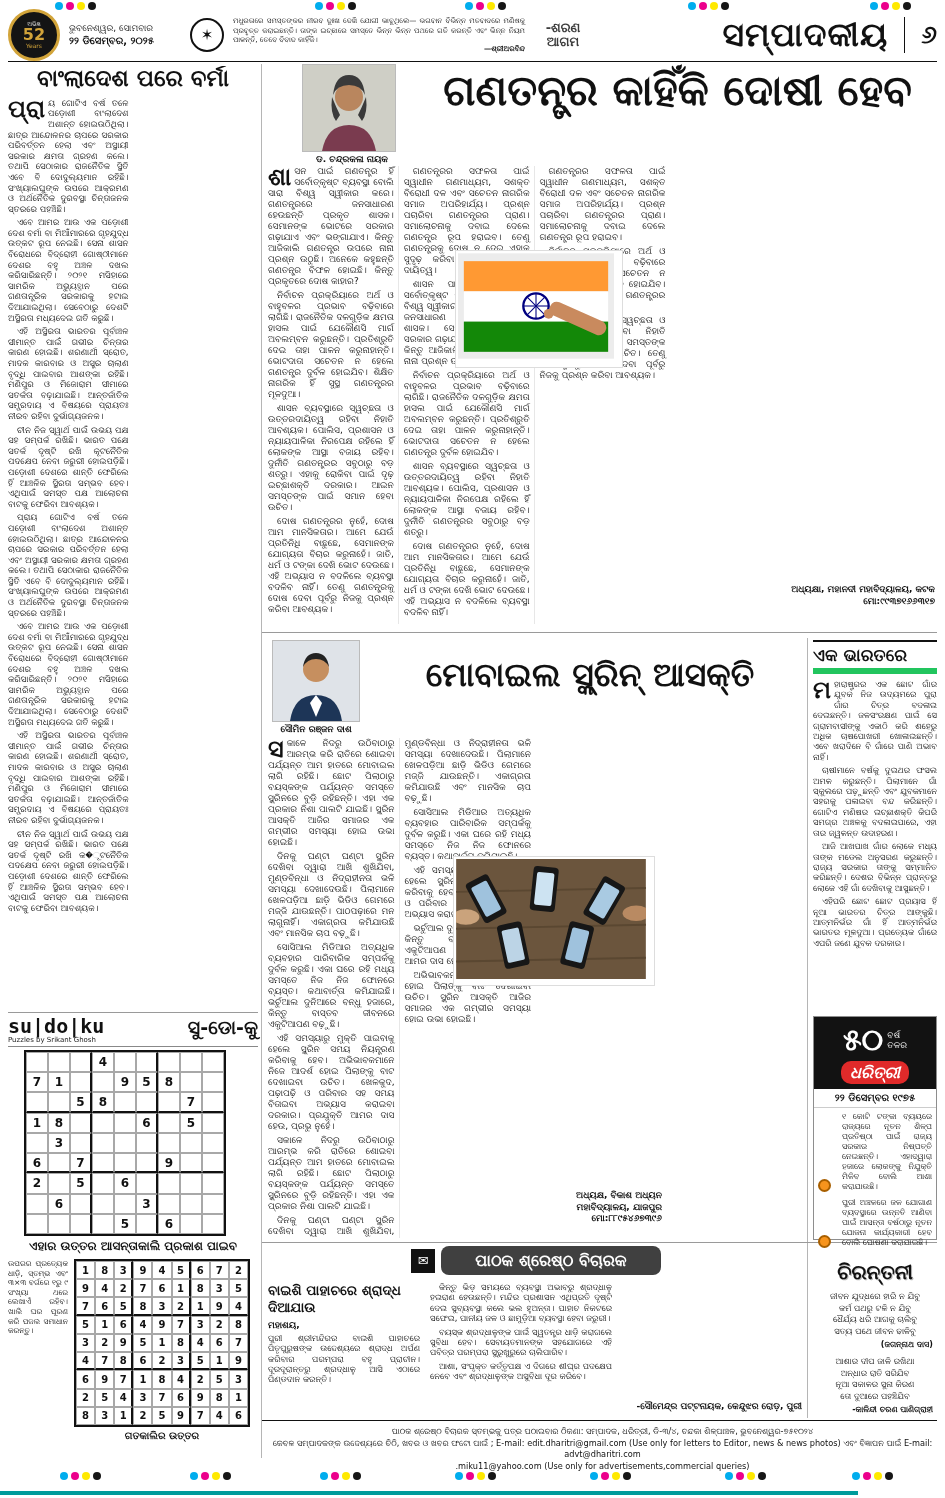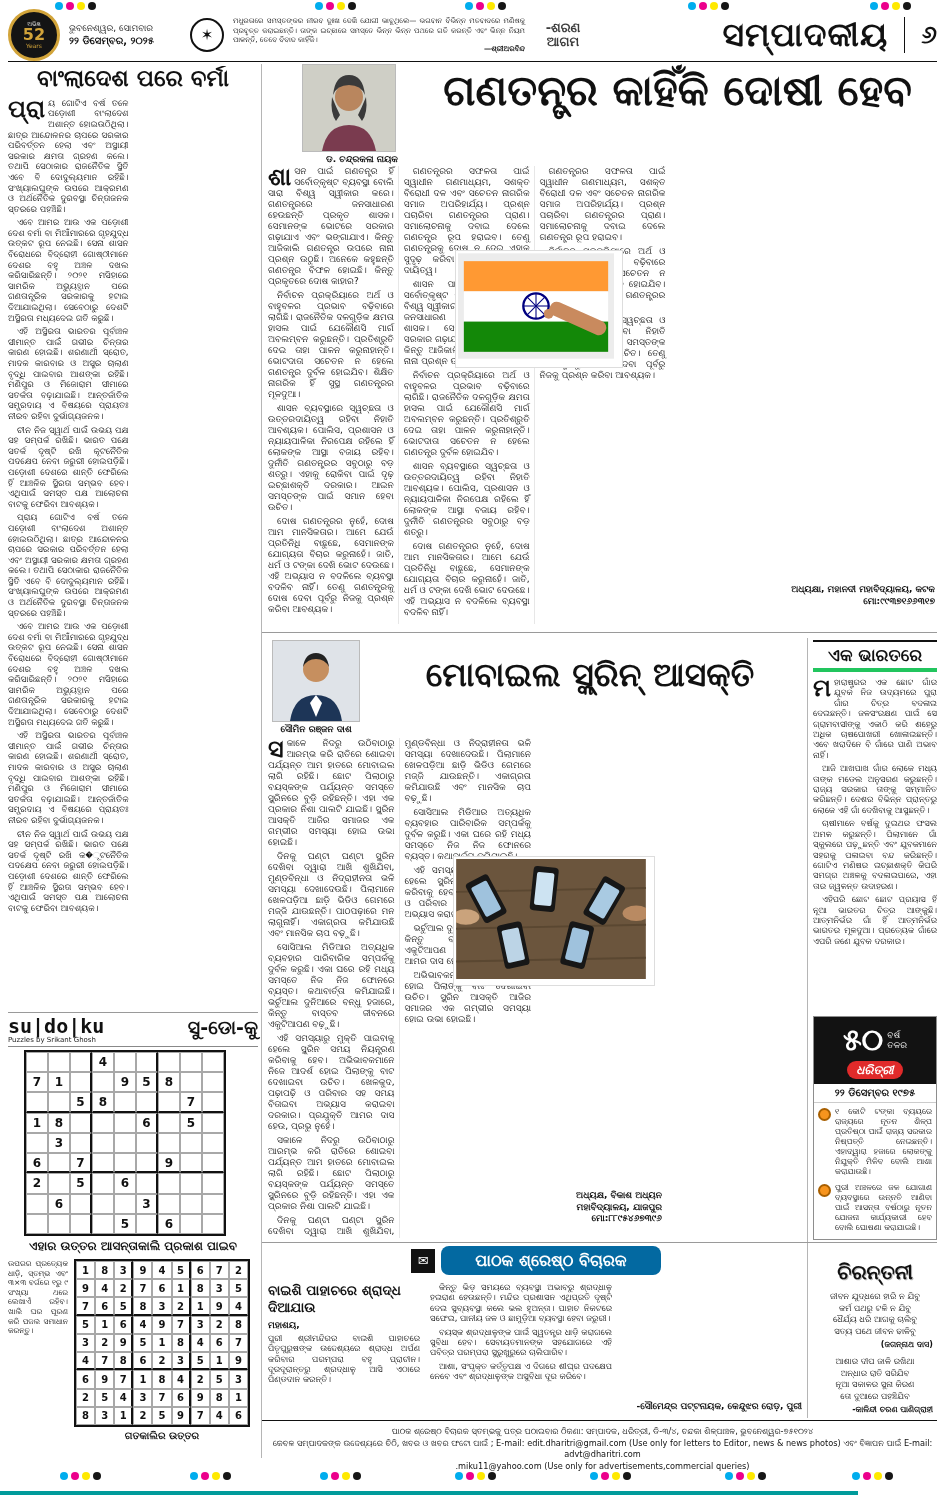--- a/index.html
+++ b/index.html
@@ -42,50 +42,50 @@
   .body-cols p.first{text-indent:0;}
   .dropcap{float:left;font-size:24px;line-height:22px;font-weight:bold;padding:0 3px 0 0;}
   
   .burma{position:absolute;left:8px;top:66px;width:250px;height:944px;overflow:hidden;}
   .burma h1{margin:0 0 6px 0;font-size:23px;line-height:1.12;font-weight:bold;text-align:center;}
   .burma .body-cols{column-count:2;column-gap:9px;column-rule:1px solid #e3e3e3;font-size:8.6px;line-height:10.6px;height:902px;}
   
   .demo{position:absolute;left:268px;top:64px;width:669px;height:562px;}
   .demo .photo{position:absolute;left:34px;top:0;width:92px;height:86px;border:1px solid #bbb;background:#cfcfc6;}
   .photo-caption{font-weight:bold;font-size:9px;text-align:center;}
-  .demo .photo-caption{position:absolute;left:24px;top:90px;width:140px;}
+  .demo .photo-caption{position:absolute;left:14px;top:90px;width:140px;}
   .demo h1{position:absolute;left:150px;top:6px;right:0;margin:0;text-align:center;font-size:42px;line-height:1;font-weight:bold;}
   .demo .body-cols{position:absolute;left:0;top:102px;width:669px;height:458px;column-count:5;column-gap:10px;
                    column-rule:1px solid #e7e7e7;font-size:9px;line-height:11px;}
   .flagimg{position:absolute;left:187px;top:186px;width:162px;height:112px;background:#fff;padding:2px;border:1px solid #ddd;}
   .credit{font-weight:bold;font-size:9px;line-height:1.3;background:#fff;}
   .demo .credit{position:absolute;right:2px;top:520px;width:148px;text-align:right;}
   
   .mob{position:absolute;left:268px;top:638px;width:536px;height:602px;}
   .mob .photo{position:absolute;left:4px;top:2px;width:86px;height:80px;border:1px solid #bbb;background:#dfe3e8;}
   .mob .photo-caption{position:absolute;left:-10px;top:86px;width:116px;}
   .mob h1{position:absolute;left:108px;top:20px;right:0;margin:0;text-align:center;font-size:33px;line-height:1;font-weight:bold;}
   .mob .body-cols{position:absolute;left:0;top:100px;width:536px;height:500px;column-count:4;column-gap:10px;
                   column-rule:1px solid #e7e7e7;font-size:9px;line-height:11px;}
   .phonesimg{position:absolute;left:185px;top:218px;width:196px;height:124px;background:#fff;padding:2px;border:1px solid #ddd;}
   .mob .credit{position:absolute;left:282px;top:552px;width:112px;text-align:right;}
   
   .bharat{position:absolute;left:813px;top:640px;width:124px;height:372px;}
-  .bharat h2{margin:0 0 5px 0;font-size:17px;text-align:center;border-top:2px solid #111;border-bottom:4px solid #22c55e;padding:3px 0;}
+  .bharat h2{margin:0 0 5px 0;font-size:17px;border-top:2px solid #111;border-bottom:6px solid #22c55e;padding:3px 0;}
   .bharat .body-cols{font-size:8.4px;line-height:10.4px;height:334px;column-count:1;}
   
   .fifty{position:absolute;left:813px;top:1016px;width:124px;height:224px;border:1px solid #8e8e8e;box-sizing:border-box;}
   .fifty .head{background:#121212;color:#fff;padding:5px 4px;display:flex;flex-direction:column;align-items:center;gap:3px;}
   .fifty .row1{display:flex;align-items:center;gap:4px;}
   .fifty .num{font-size:30px;font-weight:bold;color:#fff;}
   .fifty .label{font-size:9px;line-height:1.15;}
-  .fifty .brand{background:var(--red,#e02a2a);color:#fff;border-radius:10px;padding:2px 9px;font-size:12px;font-weight:bold;font-style:italic;}
+  .fifty .brand{background:var(--red,#e02a2a);color:#fff;border-radius:10px;padding:2px 9px;font-size:16px;font-weight:bold;font-style:italic;}
   .fifty .date{font-weight:bold;text-align:center;font-size:10px;padding:3px 0;border-bottom:1px solid #ccc;}
   .fifty .items{padding:4px 4px 0 4px;font-size:8px;line-height:10px;text-align:justify;}
-  .fifty .item{display:flex;gap:4px;margin-bottom:6px;}
+  .fifty .item{display:flex;gap:11px;margin-bottom:6px;align-items:flex-end;}
   .fifty .bullet{flex:0 0 9px;width:9px;height:9px;border-radius:50%;background:var(--orange,#f7941d);border:2px solid #a85f00;margin-top:1px;}
   
   .chir{position:absolute;left:813px;top:1246px;width:124px;height:172px;text-align:center;overflow:hidden;}
   .chir h2{margin:14px 0 7px 0;font-size:20px;font-weight:bold;text-shadow:1px 1px 0 #bbb;}
   .chir .line{font-size:8.4px;line-height:11.5px;}
   .chir .attr{font-size:8px;font-weight:bold;text-align:right;margin:3px 4px 6px 0;}
   
   .sud{position:absolute;left:8px;top:1016px;width:250px;height:446px;}
   .sud .hdr{display:flex;justify-content:space-between;align-items:flex-start;margin-bottom:3px;border-bottom:1px solid #888;padding-bottom:2px;}
   .sud .logo{font-size:20px;font-weight:bold;font-family:"DejaVu Sans Mono","Liberation Mono",monospace;line-height:1;}
@@ -101,21 +101,21 @@
   .sud .bottom{display:flex;gap:6px;}
   .instructions{width:60px;font-size:7.6px;line-height:9.6px;text-align:justify;}
   .solwrap{width:176px;}
   .solution{width:176px;height:168px;}
   .solution .cell{font-size:10px;font-weight:bold;}
   .sol-caption{font-size:10px;font-weight:bold;text-align:center;margin-top:3px;}
   
   .readers{position:absolute;left:268px;top:1246px;width:536px;height:172px;}
   .readers .banner{display:flex;align-items:center;justify-content:center;gap:6px;margin-bottom:7px;}
   .mailicon{width:24px;height:24px;background:#121212;color:#fff;display:flex;align-items:center;justify-content:center;font-size:13px;}
-  .bannertext{background:#0369a1;color:#fff;font-size:16px;font-weight:bold;padding:5px 34px;border-radius:8px;}
+  .bannertext{background:#404040;color:#fff;font-size:16px;font-weight:bold;padding:5px 34px;border-radius:8px;}
   .readers .content{position:relative;display:flex;gap:10px;height:130px;overflow:hidden;}
   .lh-block{width:152px;flex:0 0 auto;}
   .letter-title{font-size:13.5px;font-weight:bold;line-height:1.25;margin:0 0 4px 0;}
   .salutation{font-weight:bold;font-size:9px;margin:0 0 2px 0;}
   .lh-text{font-size:8.4px;line-height:10.4px;text-align:justify;}
   .readers .body-cols{flex:1;column-count:2;column-gap:10px;column-rule:1px solid #e7e7e7;font-size:8.4px;line-height:10.4px;height:130px;}
   .readers .sig{position:absolute;right:2px;bottom:0;font-weight:bold;font-size:9px;background:#fff;padding-left:6px;}
   
   .footer{position:absolute;left:268px;top:1426px;width:669px;font-size:8.2px;line-height:11.5px;text-align:center;}
   svg{display:block;}
@@ -308,22 +308,22 @@
       <div>ଅଧ୍ୟକ୍ଷ, ବିକାଶ ଅଧ୍ୟନ ମହାବିଦ୍ୟାଳୟ, ଯାଜପୁର</div>
       <div>ମୋ:୮୮୯୫୪୬୭୩୯୬</div>
     </div>
   </div>
 
   <div class="bharat">
     <h2>ଏକ ଭାରତରେ</h2>
     <div class="body-cols">
       <p class="first"><span class="dropcap">ମ</span><span>ହାରାଷ୍ଟ୍ରର ଏକ ଛୋଟ ଗାଁର ଯୁବକ ନିଜ ଉଦ୍ୟମରେ ପୁରା ଗାଁର ଚିତ୍ର ବଦଳାଇ ଦେଇଛନ୍ତି। ଜଳସଂରକ୍ଷଣ ପାଇଁ ସେ ଗ୍ରାମବାସୀଙ୍କୁ ଏକାଠି କରି ଶହେରୁ ଅଧିକ ଚାଷପୋଖରୀ ଖୋଳାଇଛନ୍ତି। ଏବେ ଖରାଦିନେ ବି ଗାଁରେ ପାଣି ଅଭାବ ନାହିଁ।</span></p>
       <div>
+          <p>ଚାଷୀମାନେ ବର୍ଷକୁ ଦୁଇଥର ଫସଲ ଅମଳ କରୁଛନ୍ତି। ପିଲାମାନେ ଗାଁ ସ୍କୁଲରେ ପଢ଼ୁଛନ୍ତି ଏବଂ ଯୁବକମାନେ ସହରକୁ ପଳାଇବା ବନ୍ଦ କରିଛନ୍ତି। ଗୋଟିଏ ମଣିଷର ଇଚ୍ଛାଶକ୍ତି କିପରି ସମଗ୍ର ଅଞ୍ଚଳକୁ ବଦଳାଇପାରେ, ଏହା ତାର ଜ୍ୱଳନ୍ତ ଉଦାହରଣ।</p>
           <p>ଆଜି ଆଖପାଖ ଗାଁର ଲୋକେ ମଧ୍ୟ ତାଙ୍କ ମଡେଲ ଅନୁସରଣ କରୁଛନ୍ତି। ରାଜ୍ୟ ସରକାର ତାଙ୍କୁ ସମ୍ମାନିତ କରିଛନ୍ତି। ଦେଶର ବିଭିନ୍ନ ପ୍ରାନ୍ତରୁ ଲୋକେ ଏହି ଗାଁ ଦେଖିବାକୁ ଆସୁଛନ୍ତି।</p>
-          <p>ଚାଷୀମାନେ ବର୍ଷକୁ ଦୁଇଥର ଫସଲ ଅମଳ କରୁଛନ୍ତି। ପିଲାମାନେ ଗାଁ ସ୍କୁଲରେ ପଢ଼ୁଛନ୍ତି ଏବଂ ଯୁବକମାନେ ସହରକୁ ପଳାଇବା ବନ୍ଦ କରିଛନ୍ତି। ଗୋଟିଏ ମଣିଷର ଇଚ୍ଛାଶକ୍ତି କିପରି ସମଗ୍ର ଅଞ୍ଚଳକୁ ବଦଳାଇପାରେ, ଏହା ତାର ଜ୍ୱଳନ୍ତ ଉଦାହରଣ।</p>
           <p>ଏହିପରି ଛୋଟ ଛୋଟ ପ୍ରୟାସ ହିଁ ନୂଆ ଭାରତର ଚିତ୍ର ଆଙ୍କୁଛି। ଆତ୍ମନିର୍ଭର ଗାଁ ହିଁ ଆତ୍ମନିର୍ଭର ଭାରତର ମୂଳଦୁଆ। ପ୍ରତ୍ୟେକ ଗାଁରେ ଏପରି ଜଣେ ଯୁବକ ଦରକାର।</p>
         </div>
     </div>
   </div>
 
   <div class="fifty">
     <div class="head">
       <div class="row1">
         <span class="num">୫୦</span>
         <span class="label">

